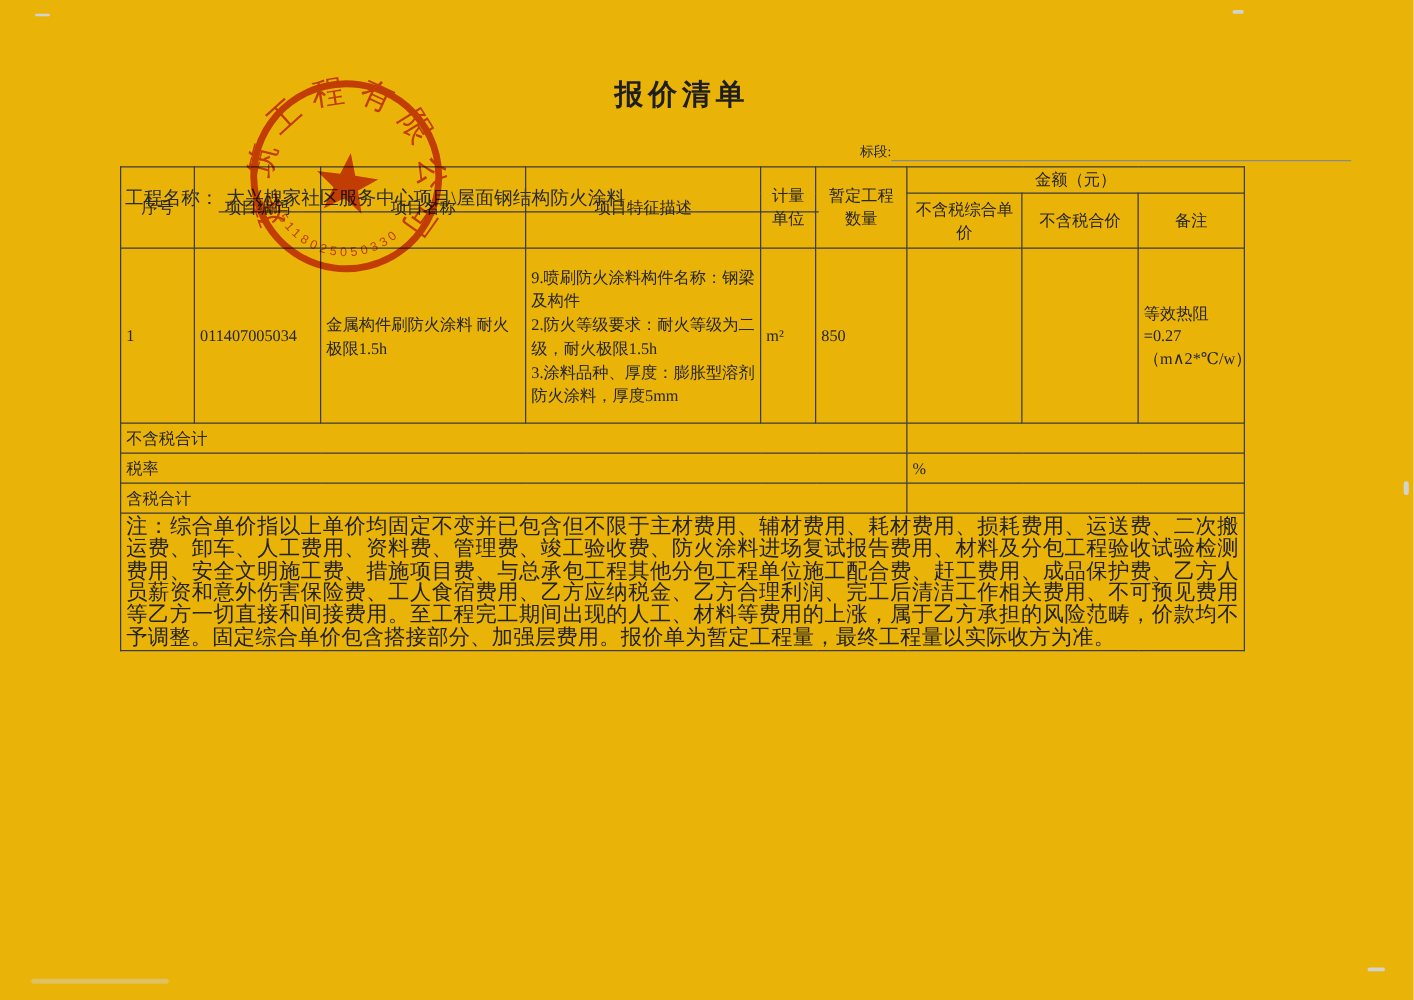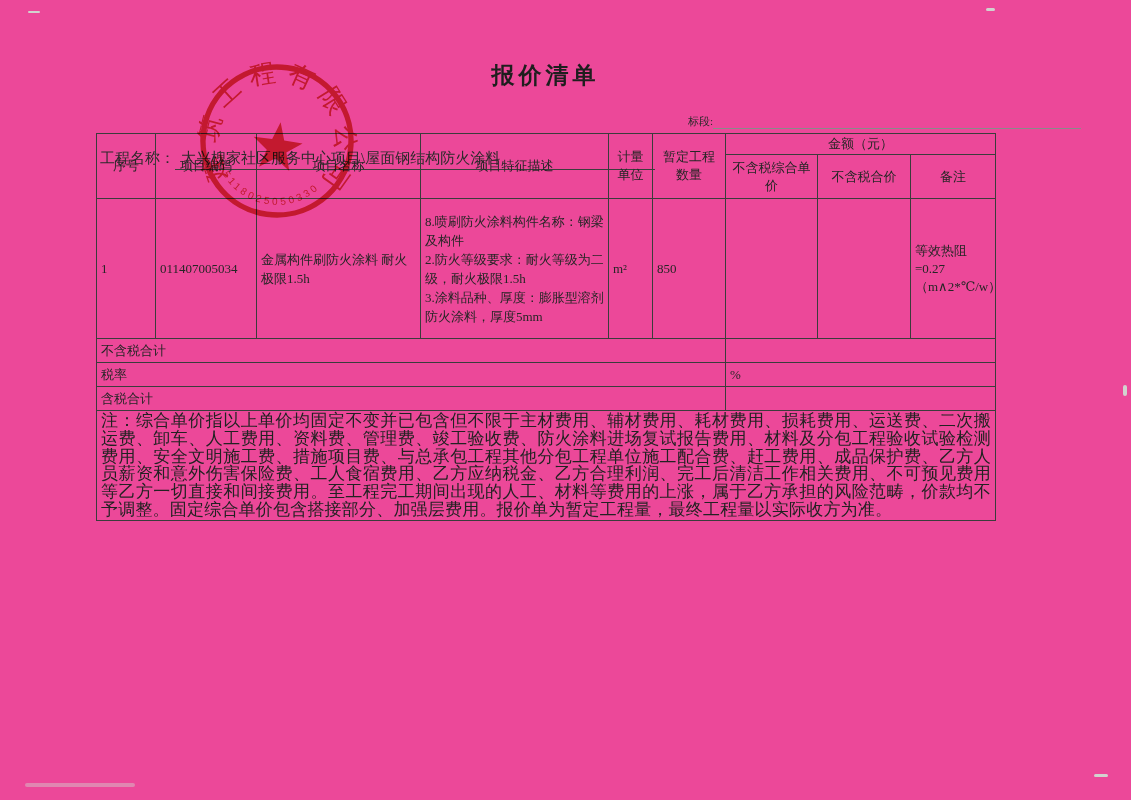--- a/index.html
+++ b/index.html
@@ -5,21 +5,21 @@
   html,body{margin:0;padding:0;}
   body{
     width:1131px;height:800px;
     background:#ffffff;
     font-family:"Liberation Serif","DejaVu Serif",serif;
     color:#262626;
     -webkit-font-smoothing:antialiased;
   }
   .page{
     position:relative;width:1131px;height:800px;
-    background:#ec4899;overflow:hidden;
+    background:#eab308;overflow:hidden;
   }
   
   .doc-title{
     position:absolute;left:96px;top:60px;width:899px;
     text-align:center;font-size:23px;font-weight:bold;letter-spacing:4px;
     color:#1e1e1e;
   }
   
   .project-line{
     position:absolute;left:100px;top:109px;font-size:15px;white-space:nowrap;
@@ -120,21 +120,21 @@
         <th>不含税合价</th>
         <th>备注</th>
       </tr>
     </thead>
     <tbody>
       <tr class="data-row">
         <td>1</td>
         <td>011407005034</td>
         <td class="left-cell">金属构件刷防火涂料 耐火极限1.5h</td>
         <td class="feature-cell">
-          <div>8.喷刷防火涂料构件名称：钢梁及构件</div>
+          <div>9.喷刷防火涂料构件名称：钢梁及构件</div>
           <div>2.防火等级要求：耐火等级为二级，耐火极限1.5h</div>
           <div>3.涂料品种、厚度：膨胀型溶剂防火涂料，厚度5mm</div>
         </td>
         <td>m²</td>
         <td>850</td>
         <td></td>
         <td></td>
         <td class="remark-cell">等效热阻=0.27（m∧2*℃/w）</td>
       </tr>
       <tr class="sum-row">

